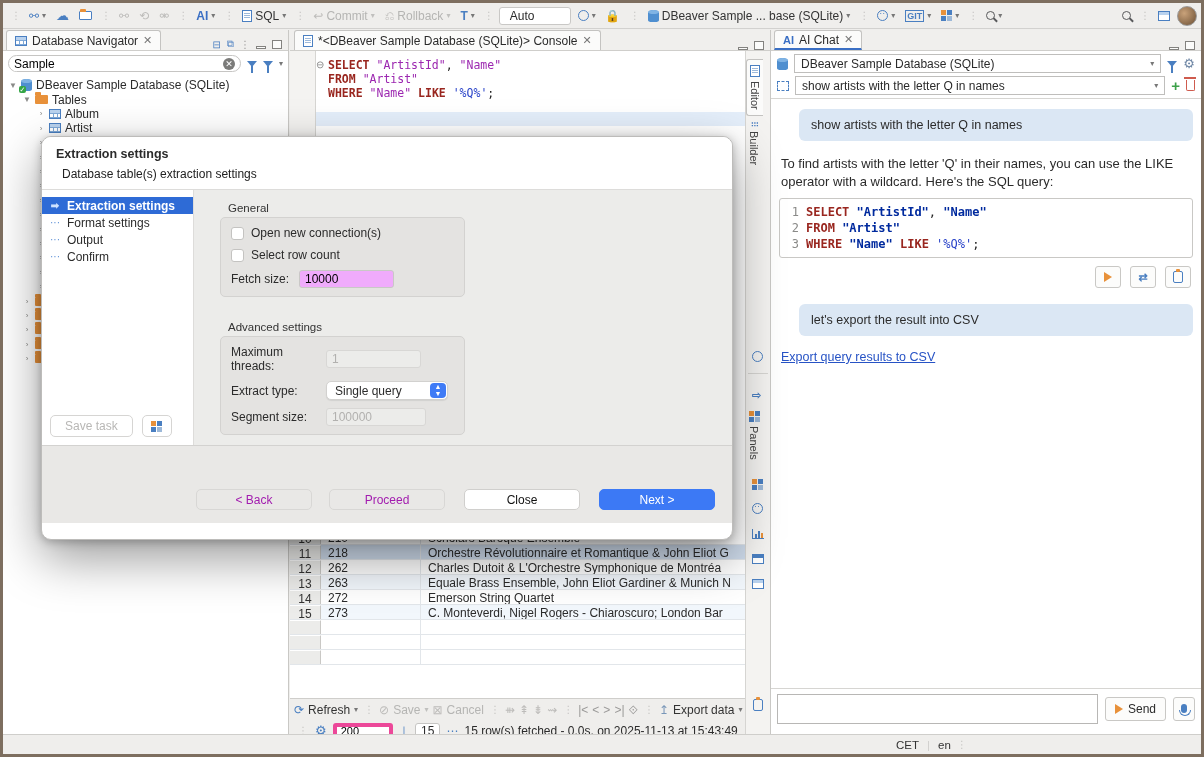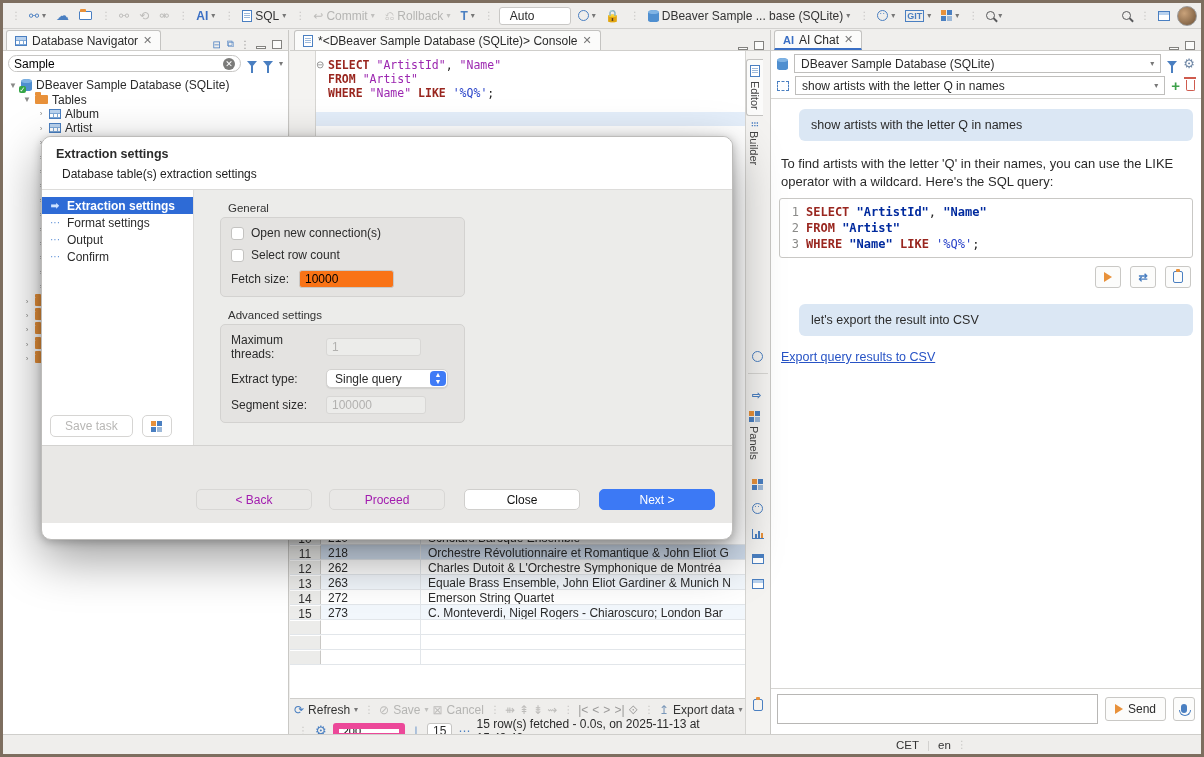--- a/index.html
+++ b/index.html
@@ -113,21 +113,21 @@
   .gid { width:100px; padding-left:7px; line-height:17px; border-right:1px solid #e2e6ea; flex:none; }
   .gname { flex:1; padding-left:7px; line-height:17px; overflow:hidden; white-space:nowrap; }
   .grow.sel { background:#cfdcec; }
   .grow.alt { background:#f2f7fc; }
 
   #resbar { position:absolute; left:0; top:668px; width:456px; height:22px; background:#efeeec; border-top:1px solid #cfcecb;
             display:flex; align-items:center; font-size:12px; color:#333; gap:4px; padding-left:4px; }
   #resbar .lbl.dis { color:#b5b5b3; }
   #resstatus { position:absolute; left:0; top:690px; width:456px; height:21px; background:#efeeec;
                display:flex; align-items:center; gap:6px; font-size:12px; padding-left:6px; }
-  #resstatus .num { background:#fff; border:6px solid #ec4899; border-radius:3px; height:16px; width:72px; padding:0 4px; font-size:11px; }
+  #resstatus .num { background:#fff; border:4px solid #ec4899; border-radius:3px; height:16px; width:60px; padding:0 4px; font-size:11px; }
   .fetchbox { border:1px solid #c6c5c3; border-radius:3px; background:#fff; padding:0 5px; height:16px; line-height:15px; }
 
   
   #aichat { left:768px; top:27px; width:430px; height:704px; background:#fff; }
   .selrow { display:flex; align-items:center; gap:6px; padding:3px 6px; }
   .selbox { flex:1; height:19px; border:1px solid #bfbebc; background:#fff; display:flex; align-items:center; padding:0 6px; gap:6px; }
   .selbox .dd { margin-left:auto; }
   .bubble { background:#dbe7f4; border-radius:6px; padding:9px 12px; margin:10px 8px 10px 28px; font-size:12.5px; }
   .asst { padding:4px 10px 6px 10px; font-size:13px; line-height:1.35; }
   .codeblock { margin:2px 8px; border:1px solid #c9c8c5; border-radius:3px; background:#fff; padding:5px 0; }
@@ -163,21 +163,21 @@
   .dnav.sel { background:#2e6bd6; color:#fff; font-weight:bold; }
   .dnav .pre { color:#5b8fd6; font-size:10px; width:14px; text-align:center; }
   .dnav.sel .pre { color:#cfe2ff; }
   #dlg-main { flex:1; background:#ececea; padding:8px 26px; }
   .grp-label { font-size:11.5px; color:#333; margin:4px 0 3px 8px; }
   .grp { background:#e4e3e1; border:1px solid #d3d2d0; border-radius:5px; padding:8px 10px; width:245px; }
   .cbrow { display:flex; align-items:center; gap:7px; margin-bottom:8px; font-size:12px; }
   .cb { width:13px; height:13px; background:#fff; border:1px solid #c4c3c1; border-radius:3px; flex:none; }
   .frow { display:flex; align-items:center; margin-bottom:8px; font-size:12px; }
   .frow label { width:95px; flex:none; }
-  .fin { height:18px; border:1px solid #c9c8c6; background:#f97316; border-radius:3px; padding:0 5px; font-size:12px;
+  .fin { height:18px; border:1px solid #c9c8c6; background:#f0abfc; border-radius:3px; padding:0 5px; font-size:12px;
          font-family:"Liberation Sans",sans-serif; width:95px; }
   .fin.dis { background:#ececea; color:#b2b1af; border-color:#d8d7d5; }
   .macsel { width:122px; height:19px; background:#fff; border-radius:5px; border:1px solid #d2d1cf; display:flex; align-items:center;
             padding-left:8px; font-size:12px; position:relative; box-shadow:0 1px 1px rgba(0,0,0,.08); }
   .stepper { position:absolute; right:1px; top:1px; width:16px; height:15px; background:#3f7bf6; border-radius:4px;
              color:#fff; font-size:7px; line-height:7px; text-align:center; }
   #savetask { position:absolute; left:8px; bottom:8px; display:flex; gap:9px; align-items:center; }
   .stbtn { border:1px solid #d6d5d3; border-radius:5px; background:#fff; color:#b8b7b5; font-size:12px; padding:3px 14px; }
   .sticon { border:1px solid #d6d5d3; border-radius:5px; background:#fff; width:30px; height:22px; display:flex; align-items:center; justify-content:center; }
   #dlg-footer { height:78px; background:#e9e8e6; border-top:1px solid #d3d2d0; position:relative; }
@@ -662,21 +662,21 @@
         </div>
         <div class="cbrow">
           <span class="cb"></span>
           <span>Select row count</span>
         </div>
         <div class="frow" style="margin-bottom:0">
           <label style="width:68px">Fetch size:</label>
           <input class="fin" value="10000" style="">
         </div>
       </div>
-      <div class="grp-label" style="margin-top:12px">Advanced settings</div>
+      <div class="grp-label" style="margin-top:24px">Advanced settings</div>
       <div class="grp">
         <div class="frow">
           <label>Maximum threads:</label>
           <input class="fin dis" value="1" style="">
         </div>
         <div class="frow">
           <label>Extract type:</label>
           <span class="macsel">
             <span>Single query</span>
             <span class="stepper">▲<br>▼</span>

